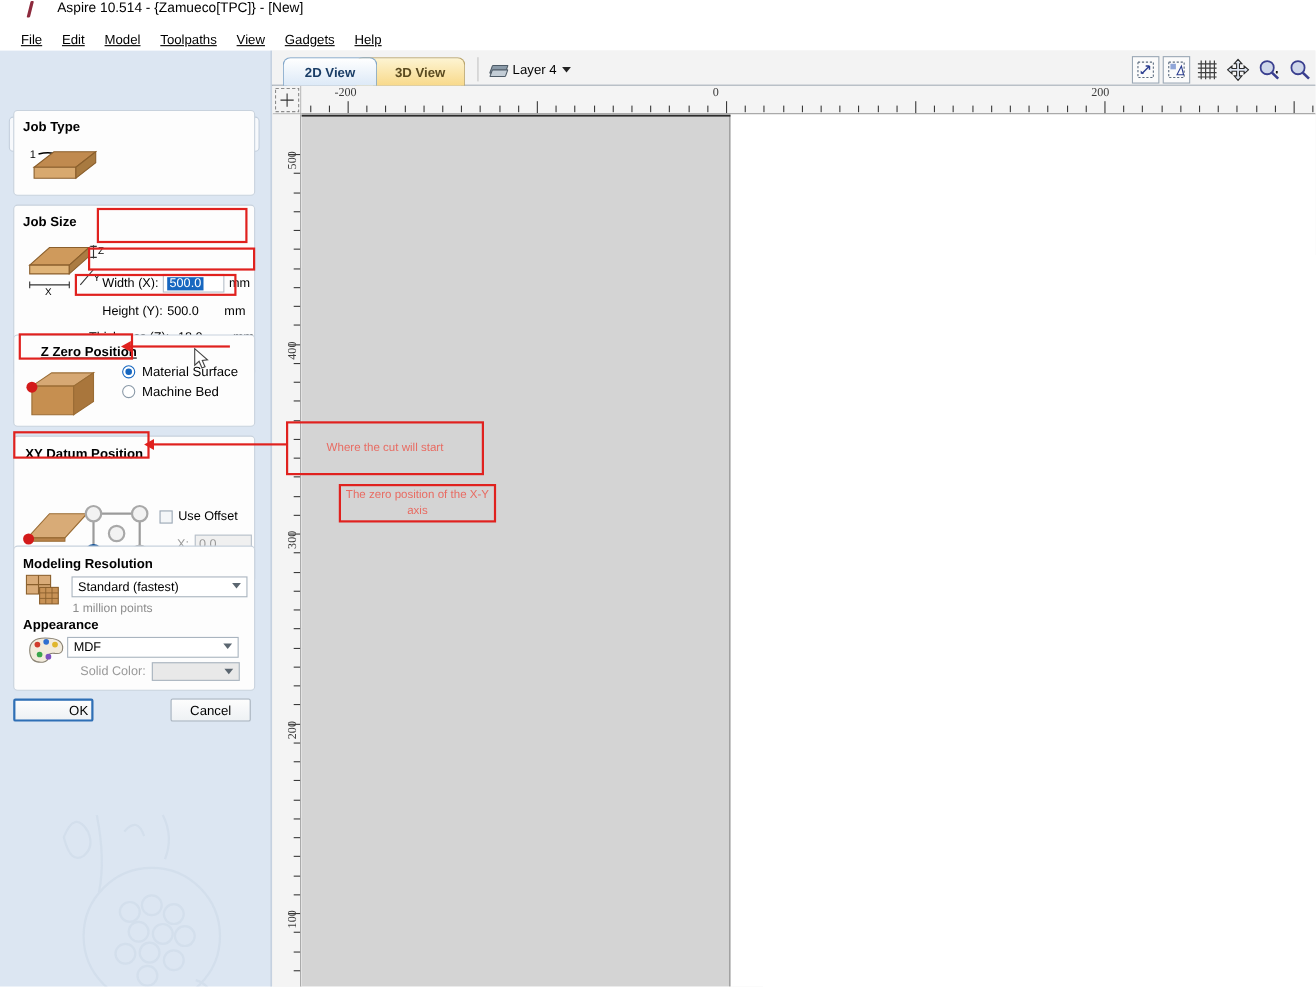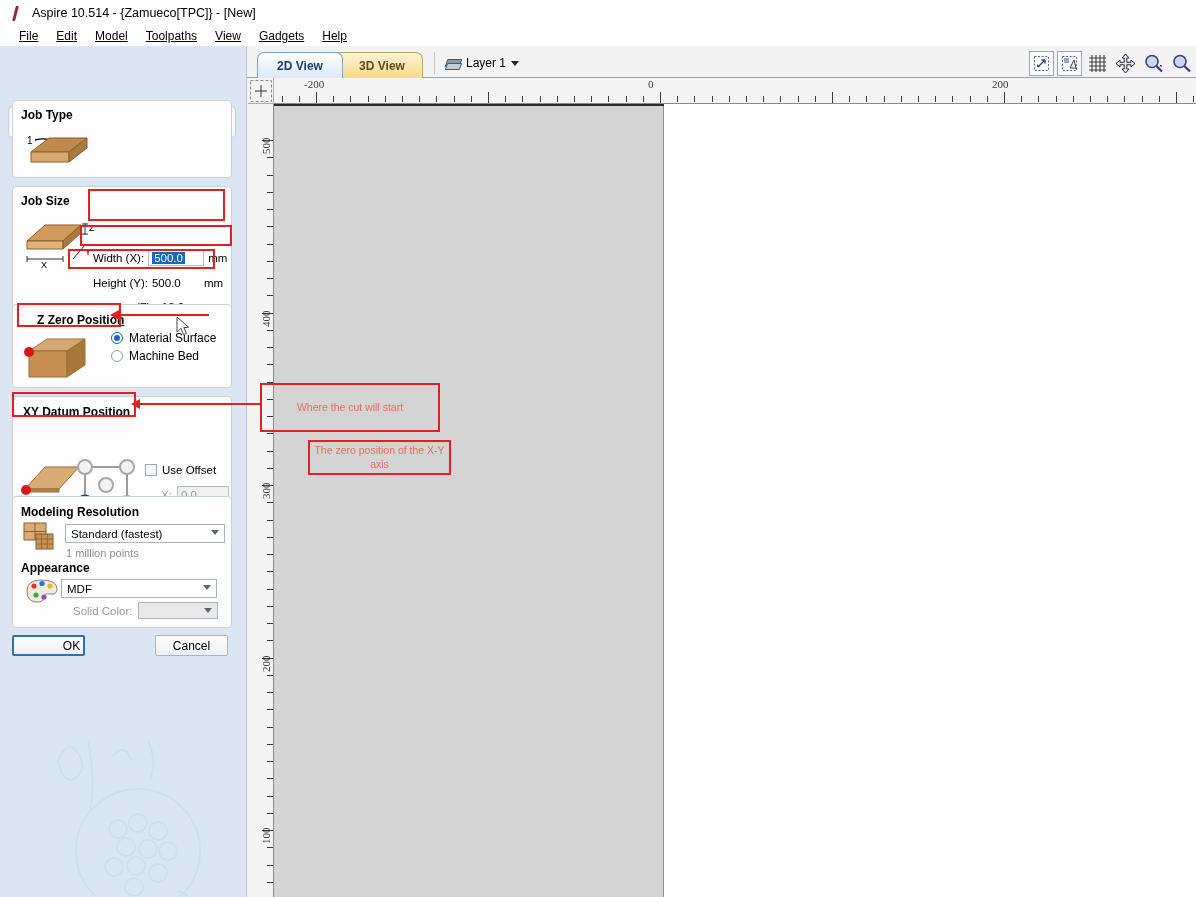--- a/index.html
+++ b/index.html
@@ -11,22 +11,22 @@
     font-size: 12px;
     background: #ffffff;
     color: #000;
   }
   #app { position: relative; width: 1196px; height: 897px; }
 
   
   .titlebar {
     position: absolute; left: 0; top: 0; width: 1196px; height: 26px;
     background: #ffffff;
-    display: flex; align-items: center; gap: 8px;
-    padding-left: 8px;
+    display: flex; align-items: flex-start; gap: 16px;
+    padding-left: 20px;
   }
   .app-logo {
     width: 16px; height: 16px; position: relative;
   }
   .app-logo::before {
     content: ""; position: absolute; left: 6px; top: 1px;
     width: 3px; height: 15px; background: #8d2a3d;
     transform: skewX(-14deg); border-radius: 1px;
   }
   .title-text { font-size: 12.5px; color: #000; }
@@ -287,21 +287,21 @@
     <div class="tab active" style="left:10px; width:86px;">
       <span>2D View</span>
     </div>
     <div class="tab inactive" style="left:76px; width:100px; padding-left:18px;">
       <span>3D View</span>
     </div>
   </div>
   <div class="layer-sep"></div>
   <div class="layer-ctrl">
     <span class="layer-icon"></span>
-    <span>Layer 1</span>
+    <span>Layer 4</span>
     <span class="layer-caret"></span>
   </div>
 
   <div class="tb-icons">
     <div class="tb-btn framed">
       <svg width="17" height="17" viewBox="0 0 17 17">
         <rect x="1.5" y="1.5" width="14" height="14" fill="none" stroke="#5b6b7e" stroke-dasharray="2 1.6"></rect>
         <path d="M5 12 L12 5 M12 5 L8.5 5 M12 5 L12 8.5" stroke="#2b3d8f" fill="none" stroke-width="1.3"></path>
         <path d="M4 12 l0 -3 l3 3 z" fill="#2b3d8f"></path>
       </svg>

